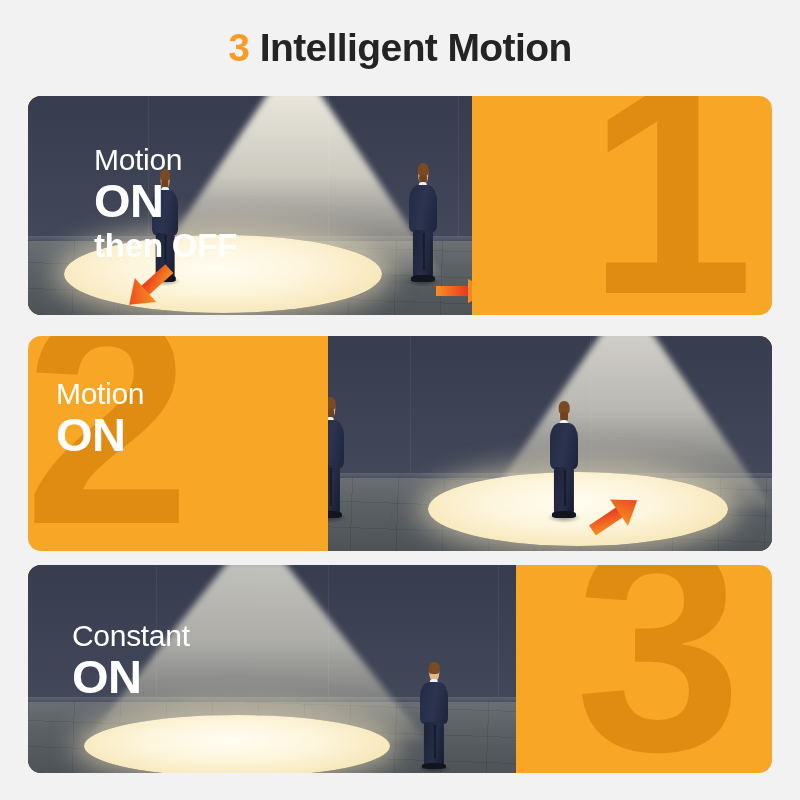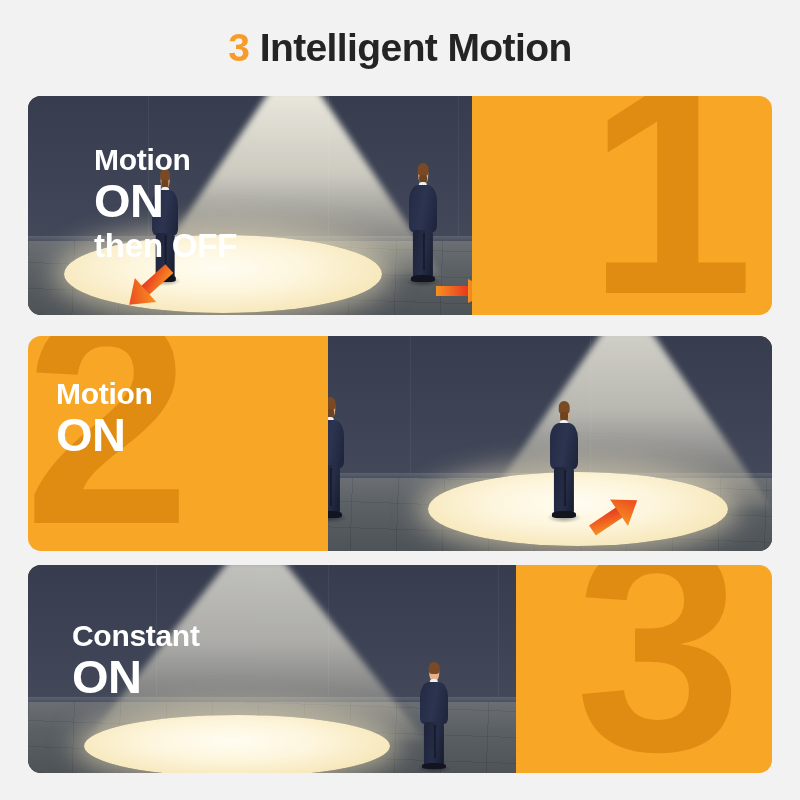--- a/index.html
+++ b/index.html
@@ -188,21 +188,21 @@
   #ghost-1{ right:18px;  top:-24px;  font-size:300px; }
   #ghost-2{ left:-4px;   top:-34px;  font-size:300px; }
   #ghost-3{ right:30px;  top:-36px;  font-size:300px; }
 
   
   .copy{ position:absolute; color:#fff; z-index:5; }
   #copy-1{ left:66px; top:48px; }
   #copy-2{ left:28px; top:42px; }
   #copy-3{ left:44px; top:55px; }
 
-  .l-sm{ font-size:30px; font-weight:bold; letter-spacing:-0.3px; line-height:1.06; }
+  .l-sm{ font-size:30px; font-weight:normal; letter-spacing:-0.3px; line-height:1.06; }
   .l-lg{ font-size:47px; font-weight:bold; letter-spacing:-0.5px; line-height:1.02; margin-top:1px; }
   .l-md{ font-size:33px; font-weight:bold; letter-spacing:-0.2px; line-height:1.12; margin-top:3px; }
 </style>
 </head>
 <body>
 
 <div class="title-bar">
   <span class="title-num">3</span>
   <span>Intelligent Motion</span>
 </div>

